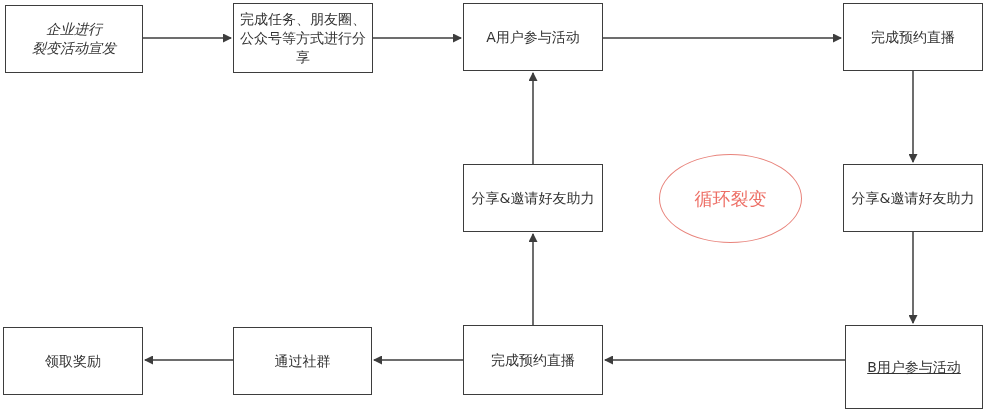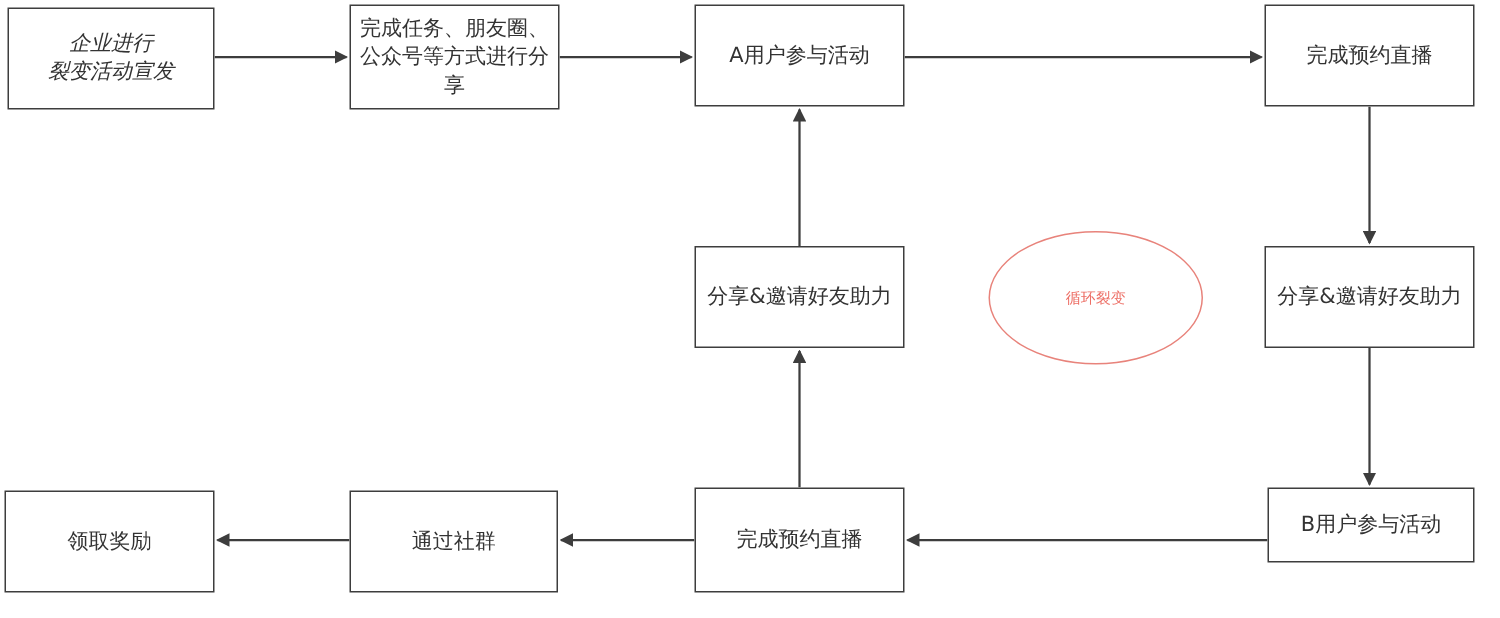--- a/index.html
+++ b/index.html
@@ -46,33 +46,33 @@
   
   .n0 { left: 5px;   top: 5px;   width: 138px; height: 68px; font-style: italic; }
   .n1 { left: 233px; top: 3px;   width: 140px; height: 70px; }
   .n2 { left: 463px; top: 3px;   width: 140px; height: 68px; }
   .n3 { left: 843px; top: 3px;   width: 140px; height: 68px; }
   .n4 { left: 463px; top: 164px; width: 140px; height: 68px; }
   .n5 { left: 843px; top: 164px; width: 140px; height: 68px; }
   .n6 { left: 3px;   top: 327px; width: 140px; height: 68px; }
   .n7 { left: 233px; top: 327px; width: 139px; height: 68px; }
   .n8 { left: 463px; top: 325px; width: 140px; height: 70px; }
-  .n9 { left: 845px; top: 325px; width: 138px; height: 50px; }
+  .n9 { left: 845px; top: 325px; width: 138px; height: 84px; text-decoration: underline; }
   .loop-ellipse {
     position: absolute;
     left: 659px; top: 154px;
     width: 143px; height: 89px;
     box-sizing: border-box;
     border: 1.5px solid var(--loop-stroke, #e8837b);
     border-radius: 50%;
     background: #ffffff;
     display: flex;
     align-items: center;
     justify-content: center;
-    font-size: 10px;
+    font-size: 18px;
     color: var(--loop-text, #ed6f66);
   }
 </style>
 </head>
 <body>
 
 <div class="canvas">
 
   <svg class="edges" width="1000" height="412" viewBox="0 0 1000 412">
     <defs>

